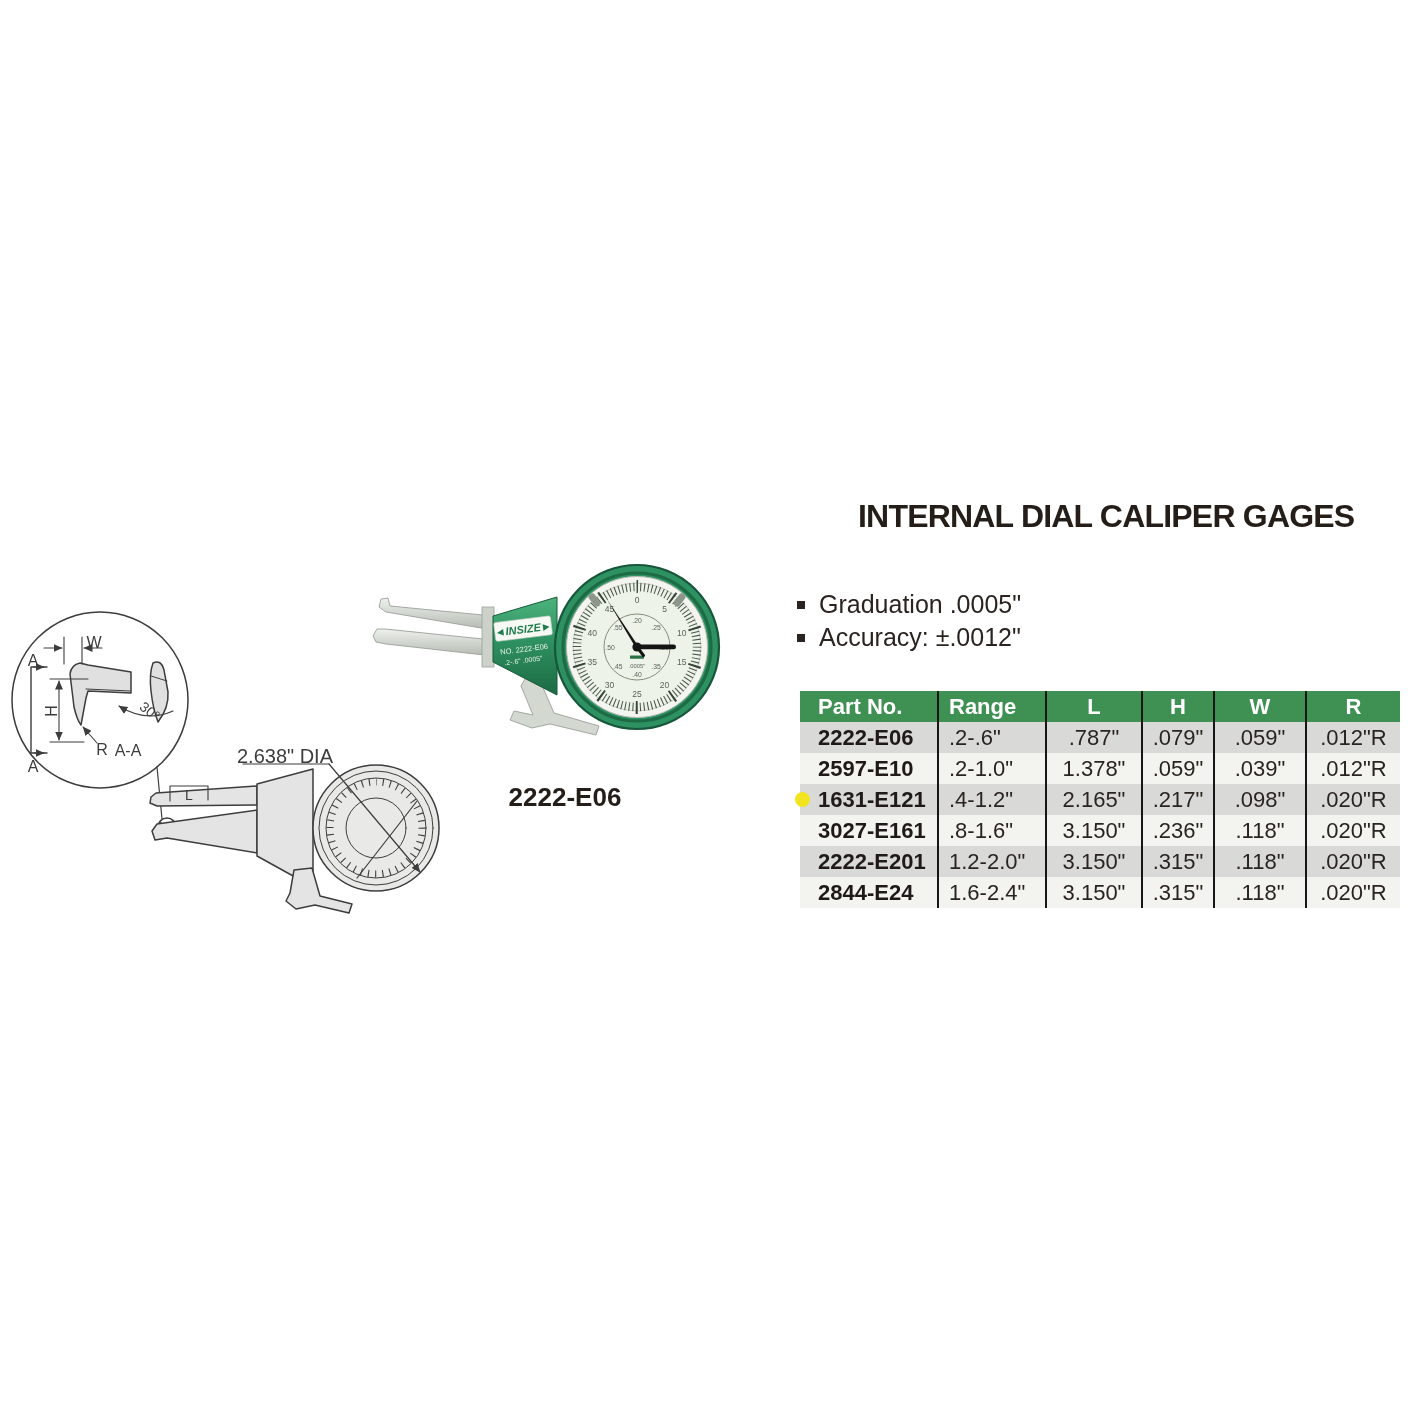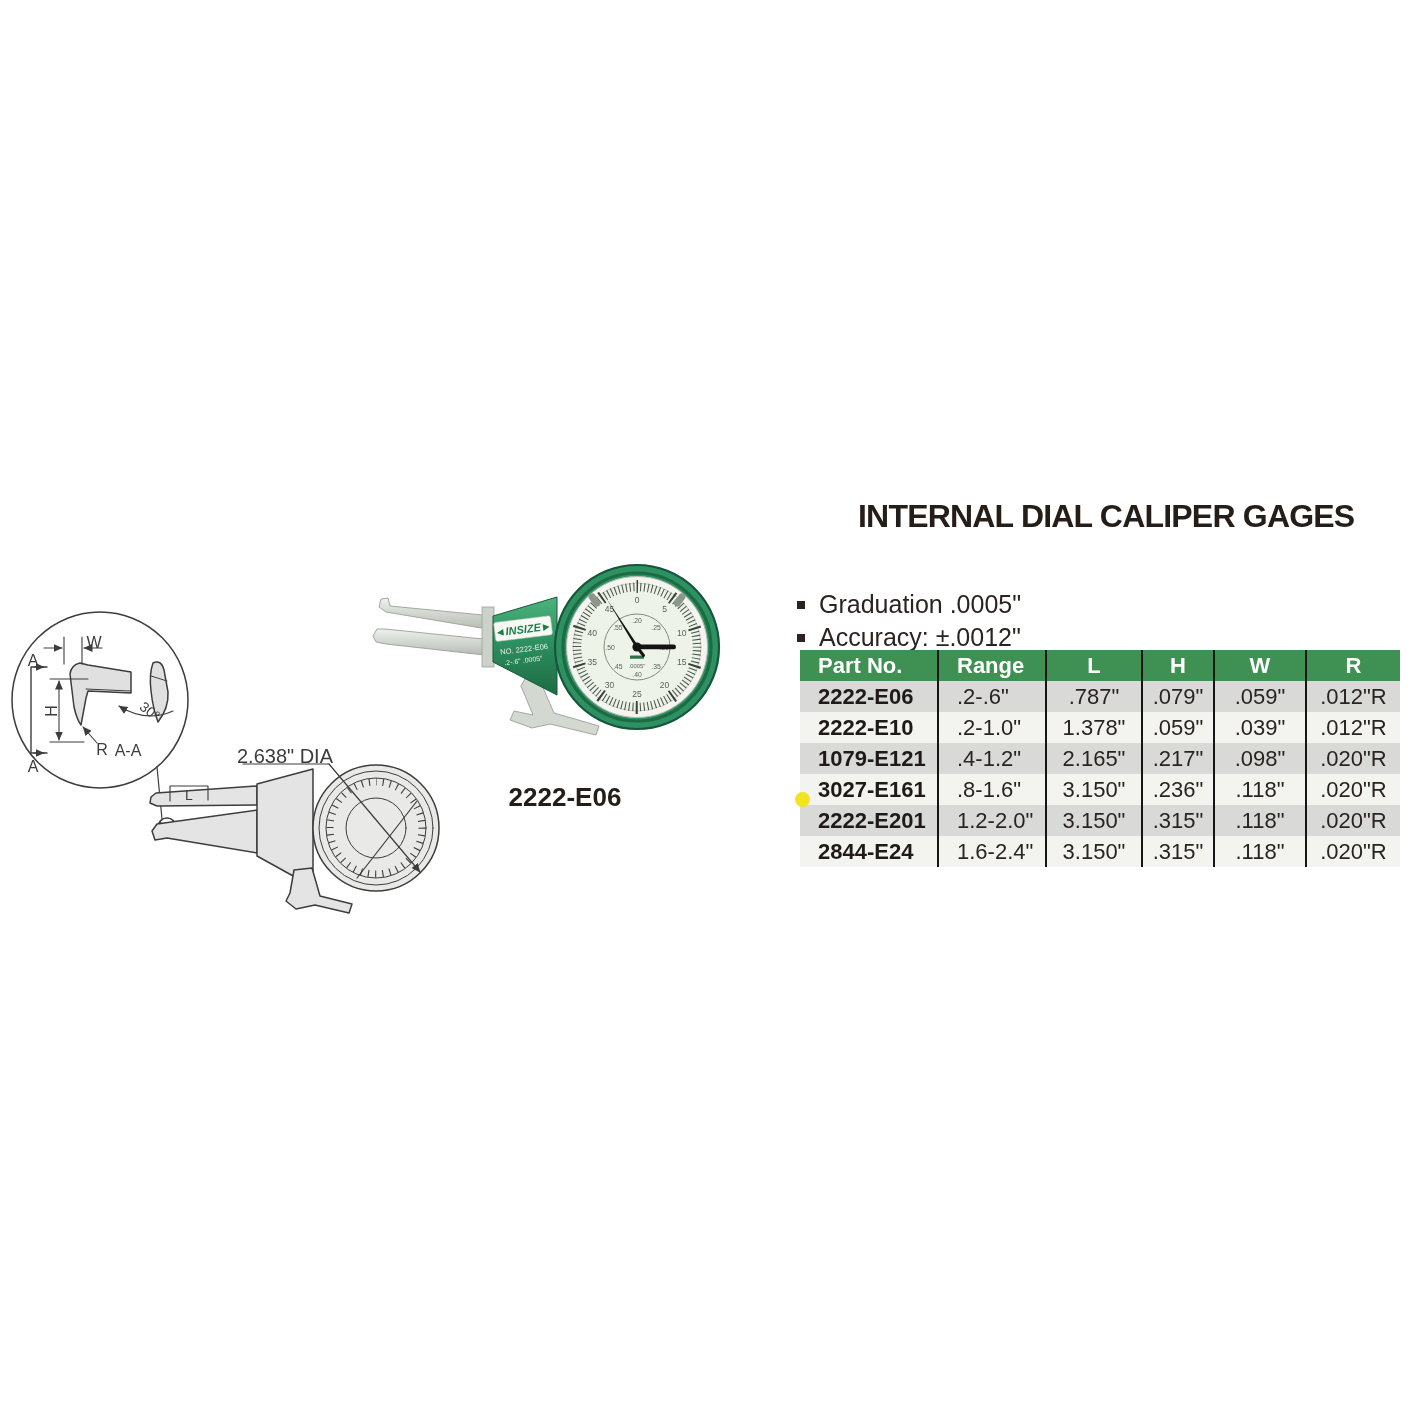--- a/index.html
+++ b/index.html
@@ -12,25 +12,25 @@
   .title {
     position:absolute; left:858px; top:498px; width:560px;
     font-size:32px; font-weight:bold; letter-spacing:-0.8px; color:#241d18;
     white-space:nowrap;
   }
   
   .specs { position:absolute; left:797px; top:588px; list-style:none; }
   .spec-item { display:flex; align-items:center; height:33px; font-size:25px; color:#2b2320; }
   .bullet-sq { width:8px; height:8px; background:#2b2320; margin-right:14px; flex:0 0 auto; }
   
-  .table-wrap { position:absolute; left:800px; top:650px; width:600px; }
+  .table-wrap { position:absolute; left:800px; top:691px; width:600px; }
   .t-row { display:grid; grid-template-columns:137px 108px 96px 72px 92px 95px; }
   .t-cell {
     height:31px; line-height:31px; font-size:22px; overflow:hidden; white-space:nowrap;
-    border-left:2px solid #161616; padding-left:18px; color:#2a2421;
+    border-left:2px solid #161616; padding-left:10px; color:#2a2421;
   }
   .t-cell:first-child { border-left:none; padding-left:18px; }
   .t-cell.center { text-align:center; padding-left:0; }
   .t-head { background:#3f9153; }
   .t-head .t-cell { color:#ffffff; font-weight:bold; }
   .t-body .t-row:nth-child(odd)  { background:#d9d9d8; }
   .t-body .t-row:nth-child(even) { background:#f3f3f0; }
   .t-body .t-cell:first-child { font-weight:bold; color:#1f1a18; }
   .hl-dot {
     position:absolute; left:795px; top:792px; width:15px; height:15px;
@@ -220,29 +220,29 @@
     <div class="t-body">
       <div class="t-row">
         <div class="t-cell">2222-E06</div>
         <div class="t-cell">.2-.6"</div>
         <div class="t-cell center">.787"</div>
         <div class="t-cell center">.079"</div>
         <div class="t-cell center">.059"</div>
         <div class="t-cell center">.012"R</div>
       </div>
       <div class="t-row">
-        <div class="t-cell">2222-E10</div>
+        <div class="t-cell">2597-E10</div>
         <div class="t-cell">.2-1.0"</div>
         <div class="t-cell center">1.378"</div>
         <div class="t-cell center">.059"</div>
         <div class="t-cell center">.039"</div>
         <div class="t-cell center">.012"R</div>
       </div>
       <div class="t-row">
-        <div class="t-cell">1079-E121</div>
+        <div class="t-cell">1631-E121</div>
         <div class="t-cell">.4-1.2"</div>
         <div class="t-cell center">2.165"</div>
         <div class="t-cell center">.217"</div>
         <div class="t-cell center">.098"</div>
         <div class="t-cell center">.020"R</div>
       </div>
       <div class="t-row">
         <div class="t-cell">3027-E161</div>
         <div class="t-cell">.8-1.6"</div>
         <div class="t-cell center">3.150"</div>

